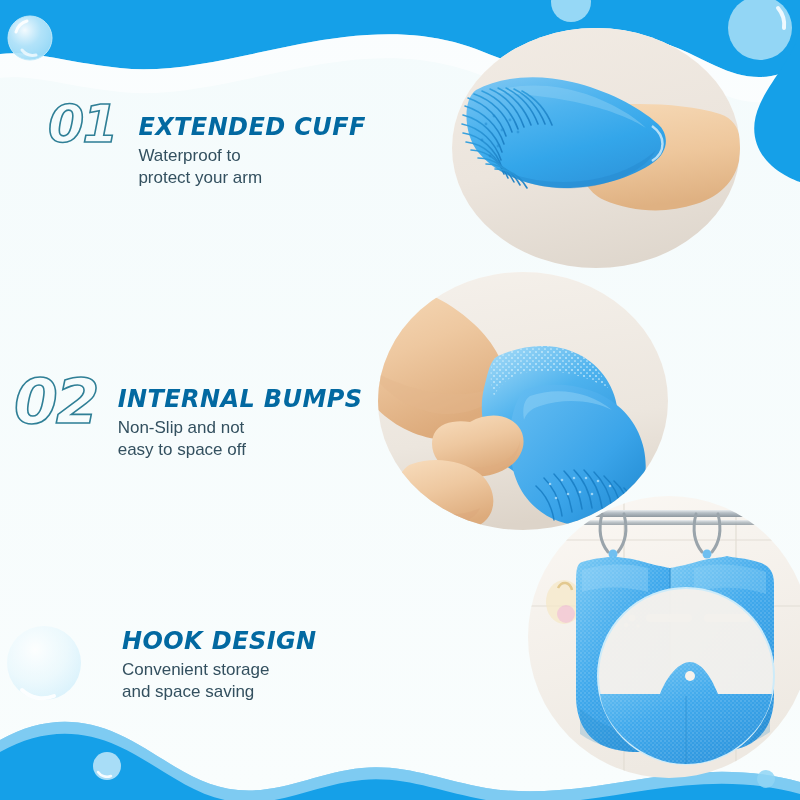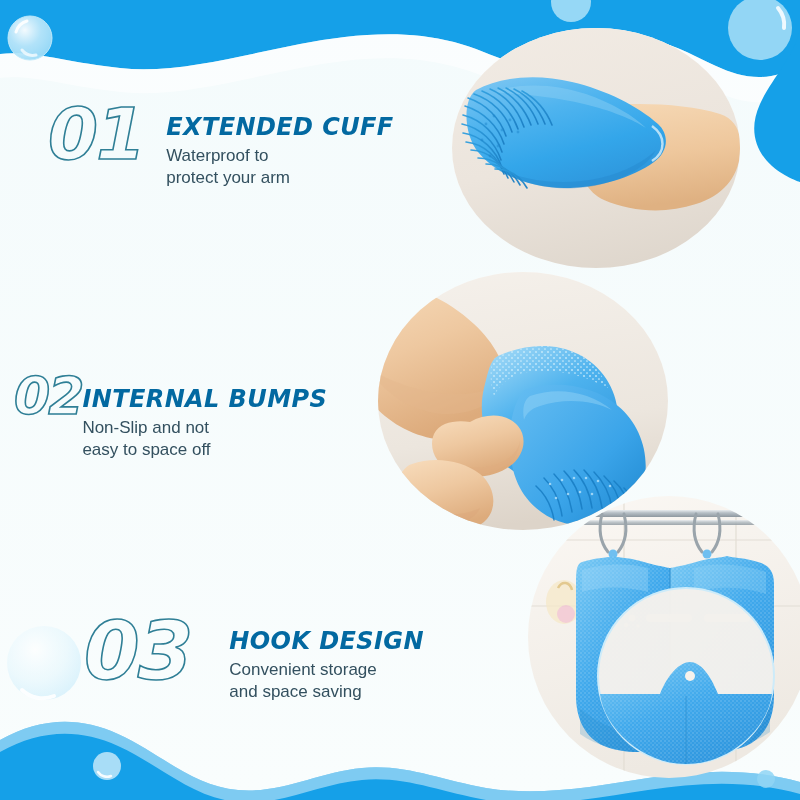--- a/index.html
+++ b/index.html
@@ -56,26 +56,26 @@
   .feat-desc {
     font-family:"Liberation Sans", sans-serif;
     font-size:17px;
     line-height:1.28;
     color:#33505f;
     margin-top:5px;
     white-space:pre-line;
   }
 
   #feature-1 { left:48px;  top:100px; }
-  #feature-1 .feat-num { font-size:72px; }
+  #feature-1 .feat-num { font-size:52px; }
   #feature-1 .feat-text { margin-left:22px; }
 
   #feature-2 { left:14px;  top:372px; }
-  #feature-2 .feat-num { font-size:52px; }
-  #feature-2 .feat-text { }
+  #feature-2 .feat-num { font-size:63px; }
+  #feature-2 .feat-text { margin-left:20px; }
 
   #feature-3 { left:84px;  top:614px; }
   #feature-3 .feat-num { font-size:80px; }
   #feature-3 .feat-text { margin-left:38px; }
 
   
   .photo {
     position:absolute;
     border-radius:50%;
     overflow:hidden;
@@ -454,21 +454,20 @@
   <div class="feature" id="feature-2">
     <div class="feat-num">02</div>
     <div class="feat-text">
       <div class="feat-title">INTERNAL BUMPS</div>
       <div class="feat-desc">Non-Slip and not
 easy to space off</div>
     </div>
   </div>
 
   <div class="feature" id="feature-3">
-    <div class="feat-num">03</div>
     <div class="feat-text">
       <div class="feat-title">HOOK DESIGN</div>
       <div class="feat-desc">Convenient storage
 and space saving</div>
     </div>
   </div>
 
 </div>
 
 </body></html>

